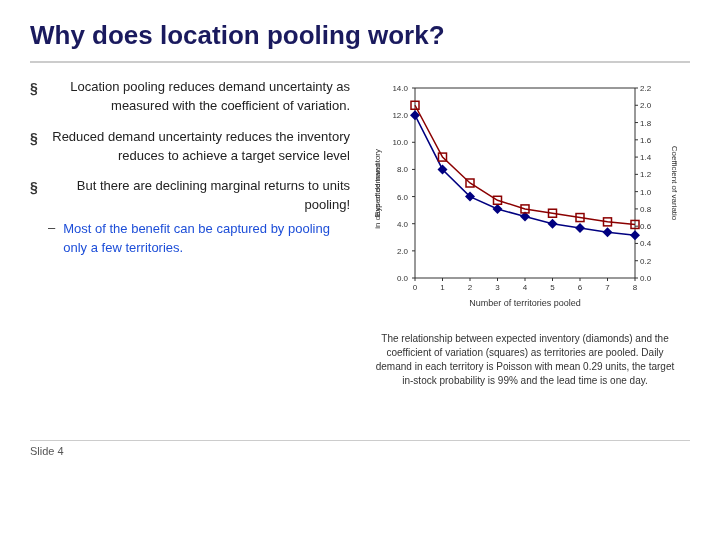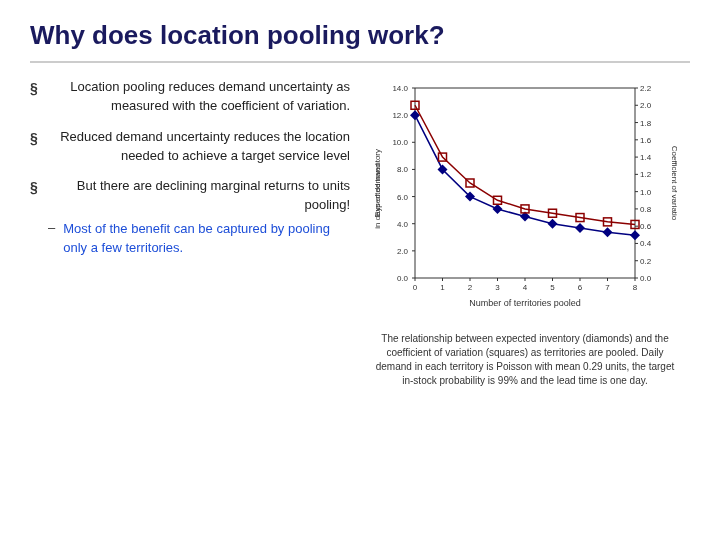--- a/index.html
+++ b/index.html
@@ -112,21 +112,21 @@
   <div class="content-area">
 
     <div class="left-column">
       <div class="bullet-item">
         <span class="bullet-symbol">§</span>
         <span class="bullet-text">Location pooling reduces demand uncertainty as measured with the coefficient of variation.</span>
       </div>
 
       <div class="bullet-item">
         <span class="bullet-symbol">§</span>
-        <span class="bullet-text">Reduced demand uncertainty reduces the location needed to achieve a target service level</span>
+        <span class="bullet-text">Reduced demand uncertainty reduces the inventory reduces to achieve a target service level</span>
       </div>
 
       <div style="display:flex; flex-direction:column; gap:0;">
         <div class="bullet-item">
           <span class="bullet-symbol">§</span>
           <span class="bullet-text">But there are declining marginal returns to units pooling!</span>
         </div>
         <div class="sub-bullet" style="margin-left:18px;">
           <span class="sub-dash">–</span>
           <span class="sub-text">Most of the benefit can be captured by pooling only a few territories.</span>
@@ -263,13 +263,14 @@
           <rect x="178.5" y="131.23" width="8" height="8" fill="none" stroke="#8B0000" stroke-width="1.5"></rect>
           <rect x="206" y="135.55" width="8" height="8" fill="none" stroke="#8B0000" stroke-width="1.5"></rect>
           <rect x="233.5" y="139.86" width="8" height="8" fill="none" stroke="#8B0000" stroke-width="1.5"></rect>
           <rect x="261" y="142.45" width="8" height="8" fill="none" stroke="#8B0000" stroke-width="1.5"></rect>
         </svg>
       </div>
       <div class="chart-caption">The relationship between expected inventory (diamonds) and the coefficient of variation (squares) as territories are pooled.  Daily demand in each territory is Poisson with mean 0.29 units, the target in-stock probability is 99% and the lead time is one day.</div>
     </div>
   </div>
 
+  <div class="slide-number">Slide 4</div>
 </div>
 
 </body></html>

